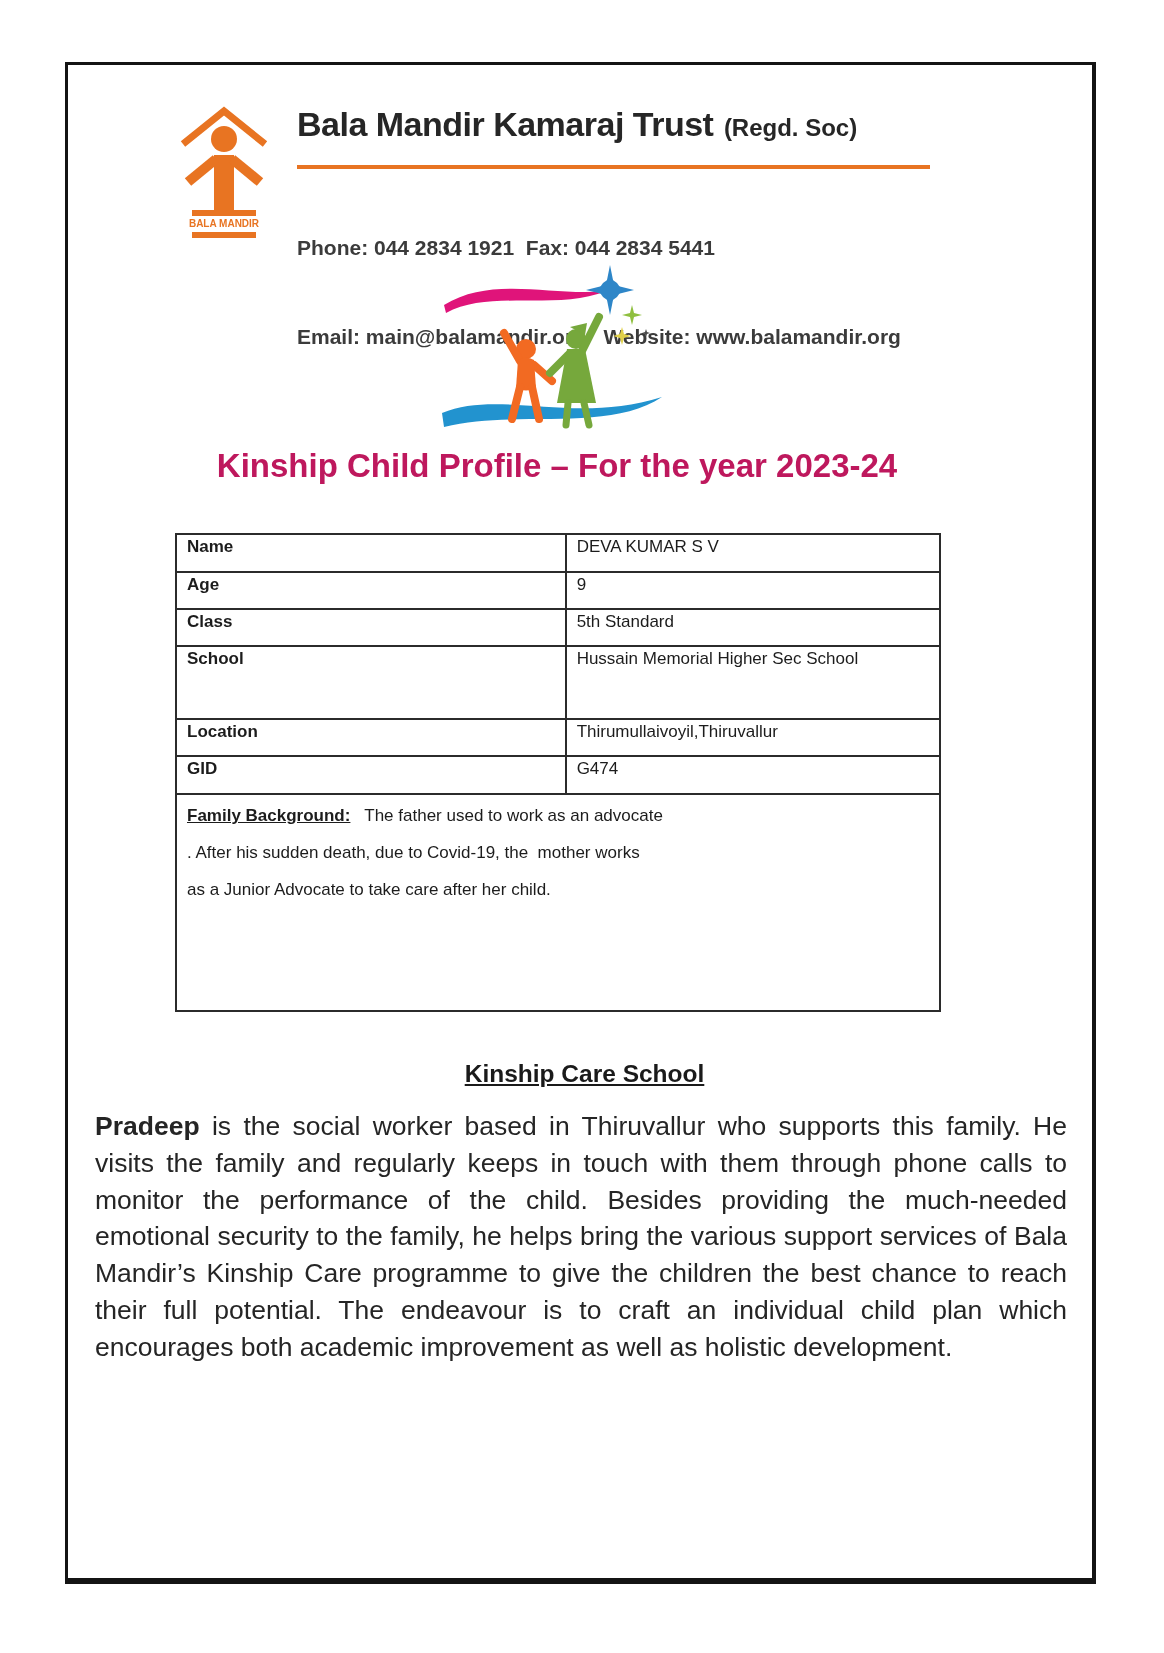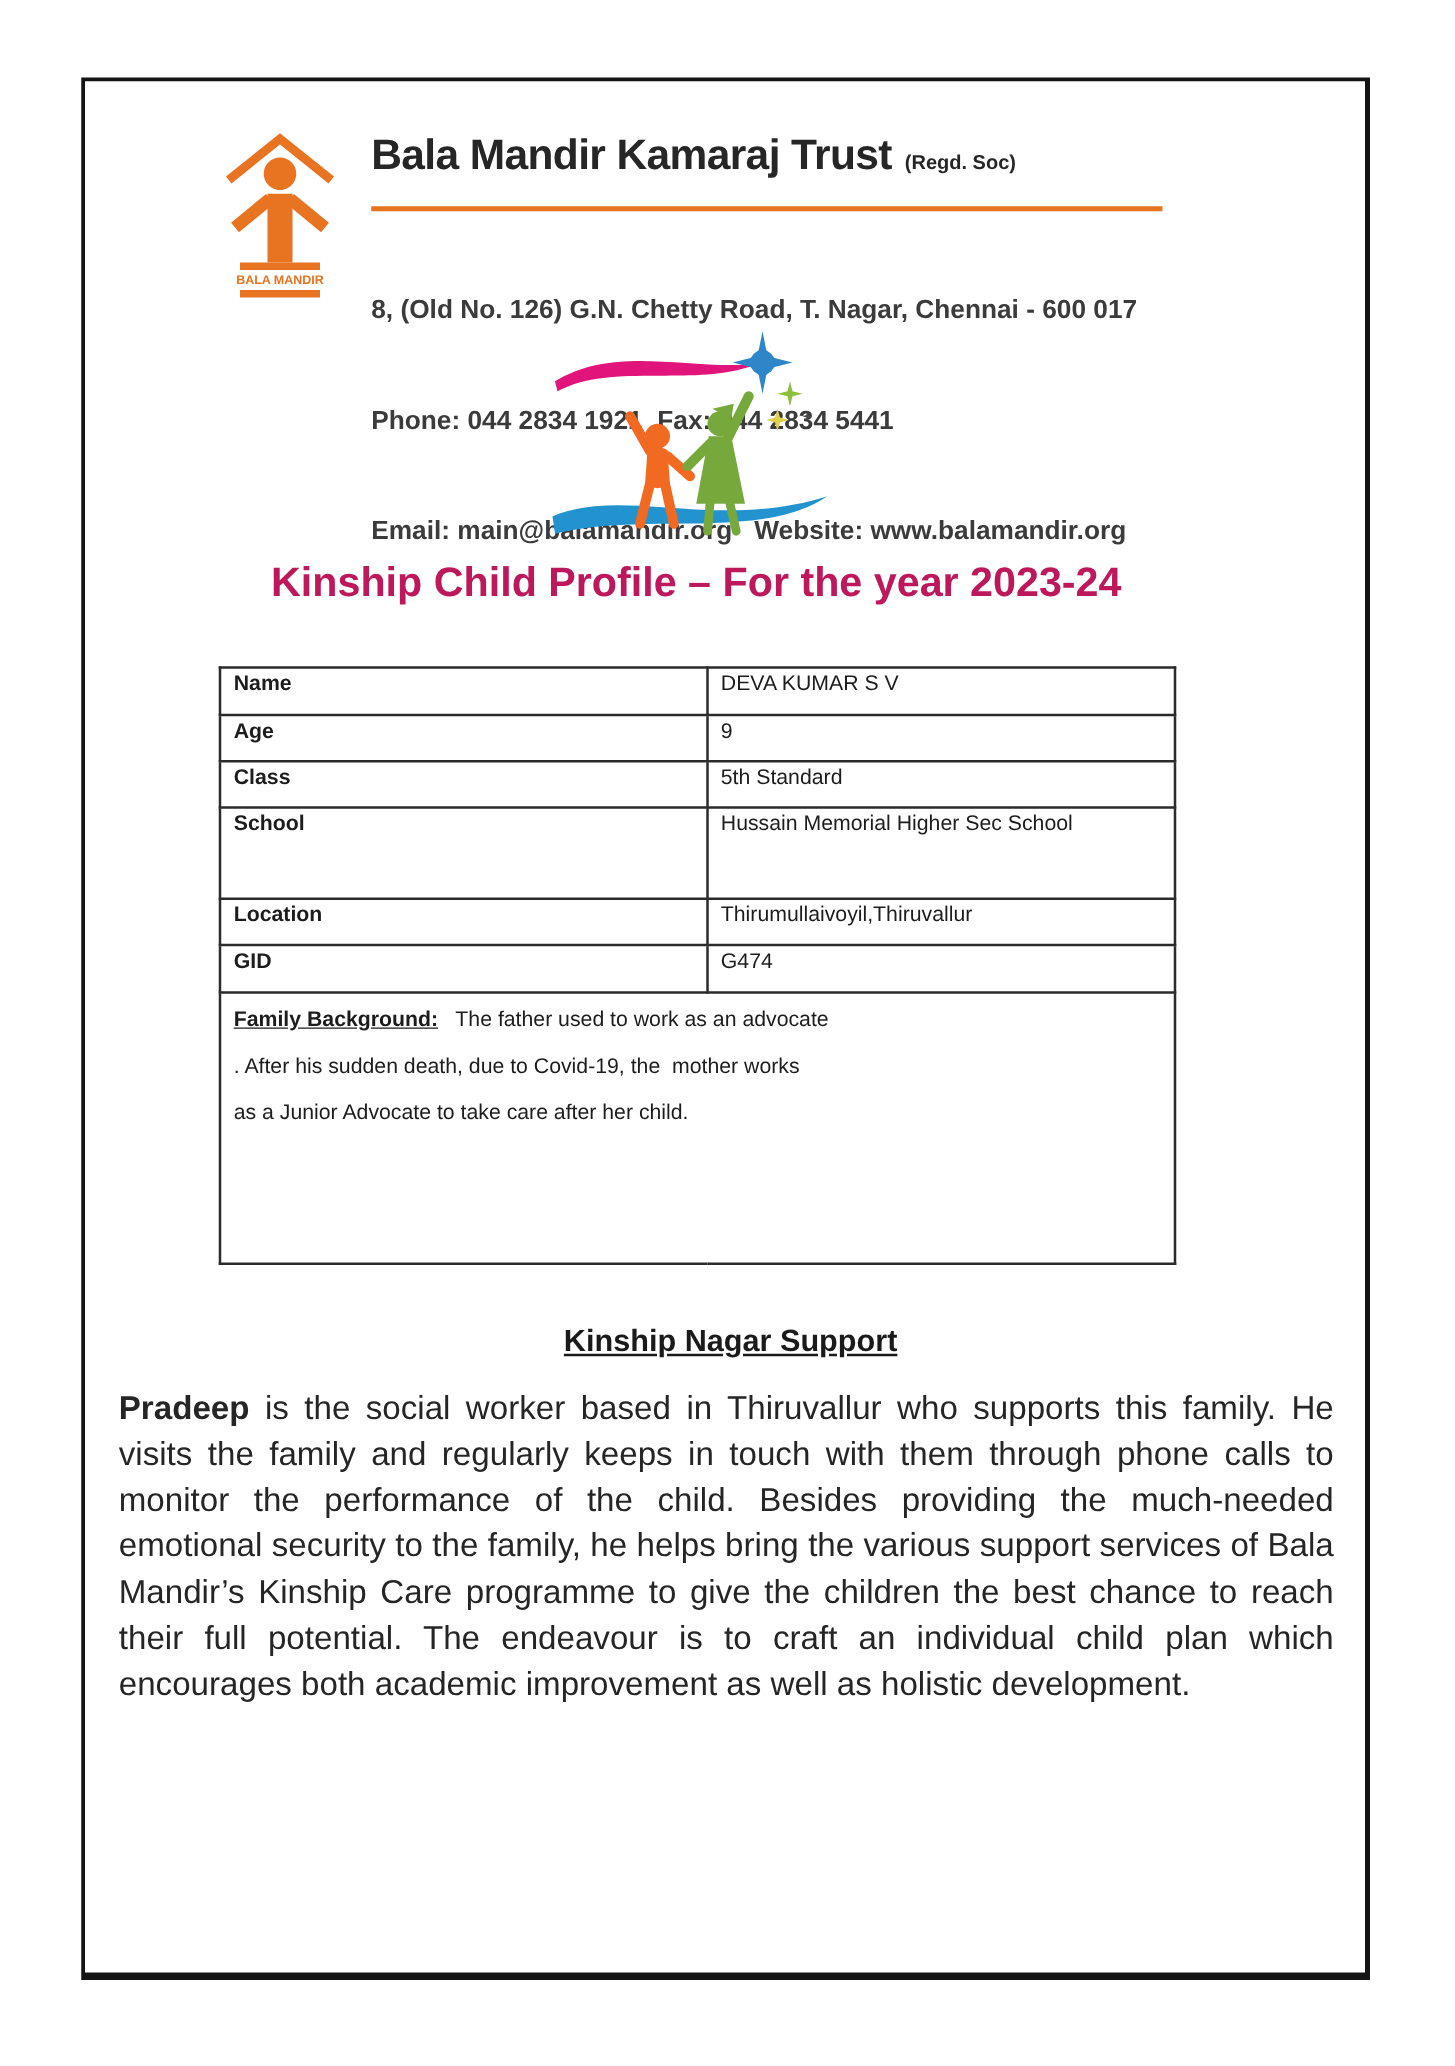--- a/index.html
+++ b/index.html
@@ -6,21 +6,21 @@
   html,body { width:1164px; height:1653px; background:#ffffff; font-family:"Liberation Sans", sans-serif; }
   .page-border{
     position:absolute; left:65px; top:62px; width:1031px; height:1522px;
     border:3px solid #141414; border-right-width:4px; border-bottom-width:6px;
     background:#ffffff;
   }
   .abs{ position:absolute; }
   
   .org-title{ left:229px; top:40px; color:#262626; white-space:nowrap; }
   .org-title .main{ font-size:34px; font-weight:bold; letter-spacing:-0.5px; }
-  .org-title .suffix{ font-size:16px; font-weight:bold; margin-left:6px; }
+  .org-title .suffix{ font-size:24px; font-weight:bold; margin-left:6px; }
   .org-rule{ left:229px; top:100px; width:633px; height:4px; background:#E87422; }
   .contact{ left:229px; top:109px; font-size:21px; font-weight:600; color:#3b3b3b; line-height:29.5px; white-space:pre; }
   
   .center-logo{ left:370px; top:196px; }
   
   .doc-title{ left:105px; top:382px; width:768px; text-align:center;
     font-size:33px; font-weight:bold; color:#be185d; }
   
   table.profile{ position:absolute; left:107px; top:468px; width:766px;
     border-collapse:collapse; font-size:17px; color:#1c1c1c; }
@@ -54,21 +54,20 @@
     <text x="46" y="122" text-anchor="middle" font-size="10" font-weight="bold" fill="#E87422">BALA MANDIR</text>
     <rect x="14" y="127" width="64" height="6" fill="#E87422"></rect>
   </svg>
 
   <div class="abs org-title">
     <span class="main">Bala Mandir Kamaraj Trust</span>
     <span class="suffix">(Regd. Soc)</span>
   </div>
   <div class="abs org-rule"></div>
   <div class="abs contact">
-    <div>8, (Old No. 126) G.N. Chetty Road, T. Nagar, Chennai - 600 017</div>
     <div>Phone: 044 2834 1921  Fax: 044 2834 5441</div>
     <div>Email: main@balamandir.org   Website: www.balamandir.org</div>
   </div>
 
   <svg class="abs center-logo" width="230" height="176" viewBox="0 0 230 176">
 
     <path d="M6,44 C55,14 115,36 168,30 C120,50 52,28 8,52 Z" fill="#E0147A"></path>
 
     <path d="M4,152 C62,128 135,164 224,136 C170,172 78,148 6,166 Z" fill="#2293CF"></path>
 
@@ -131,18 +130,18 @@
     <tr class="rfam">
       <td colspan="2" class="family-cell">
         <span class="fam-label">Family Background:</span><span class="family-text">   The father used to work as an advocate
 . After his sudden death, due to Covid-19, the  mother works
 as a Junior Advocate to take care after her child.</span>
       </td>
     </tr>
   </tbody>
     </table>
 
-  <div class="abs support-heading">Kinship Nagar Support</div>
+  <div class="abs support-heading">Kinship Care School</div>
   <div class="abs support-body">
     <b>Pradeep</b><span>  is the social worker based in Thiruvallur who supports this family. He visits the family and regularly keeps in touch with them through phone calls to monitor the performance of the child. Besides providing the much-needed emotional security to the family, he helps bring the various support services of Bala Mandir’s Kinship Care programme to give the children the best chance to reach their full potential. The endeavour is to craft an individual child plan which encourages both academic improvement as well as holistic development.</span>
   </div>
 
 </div>
 
 </body></html>

